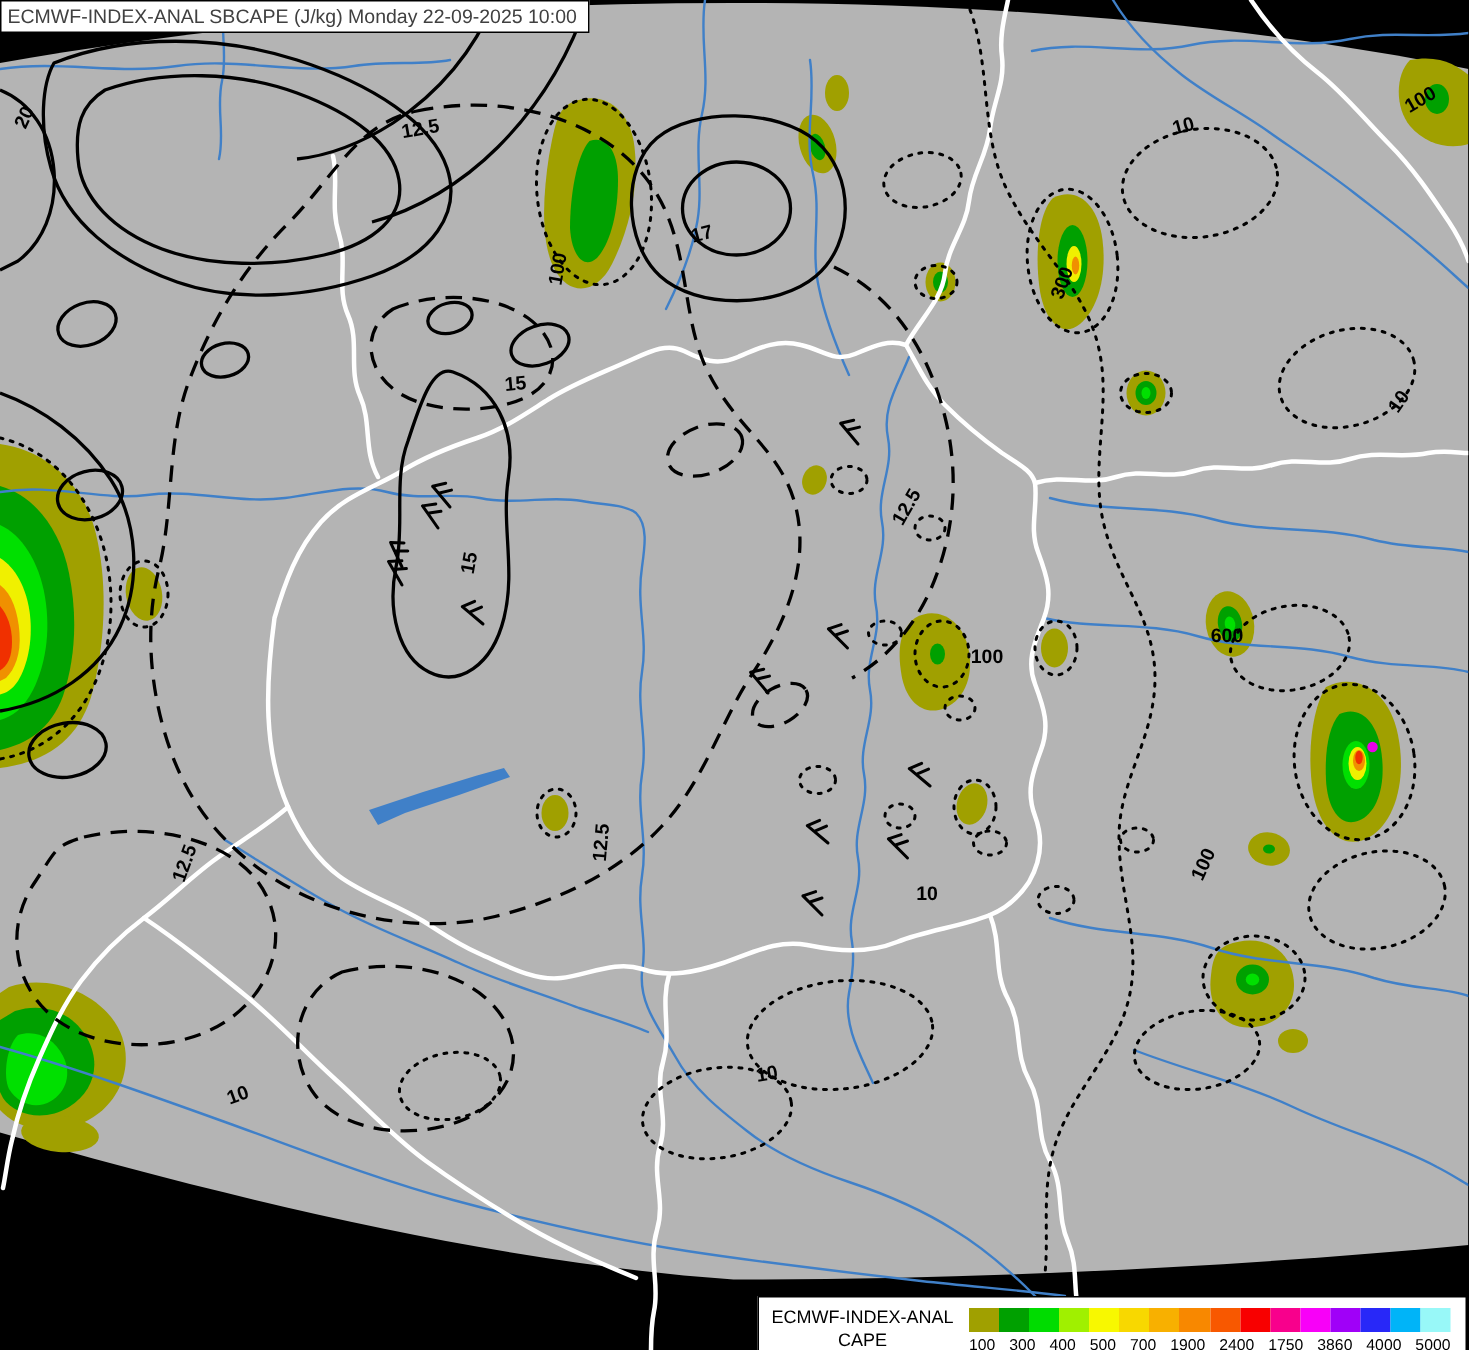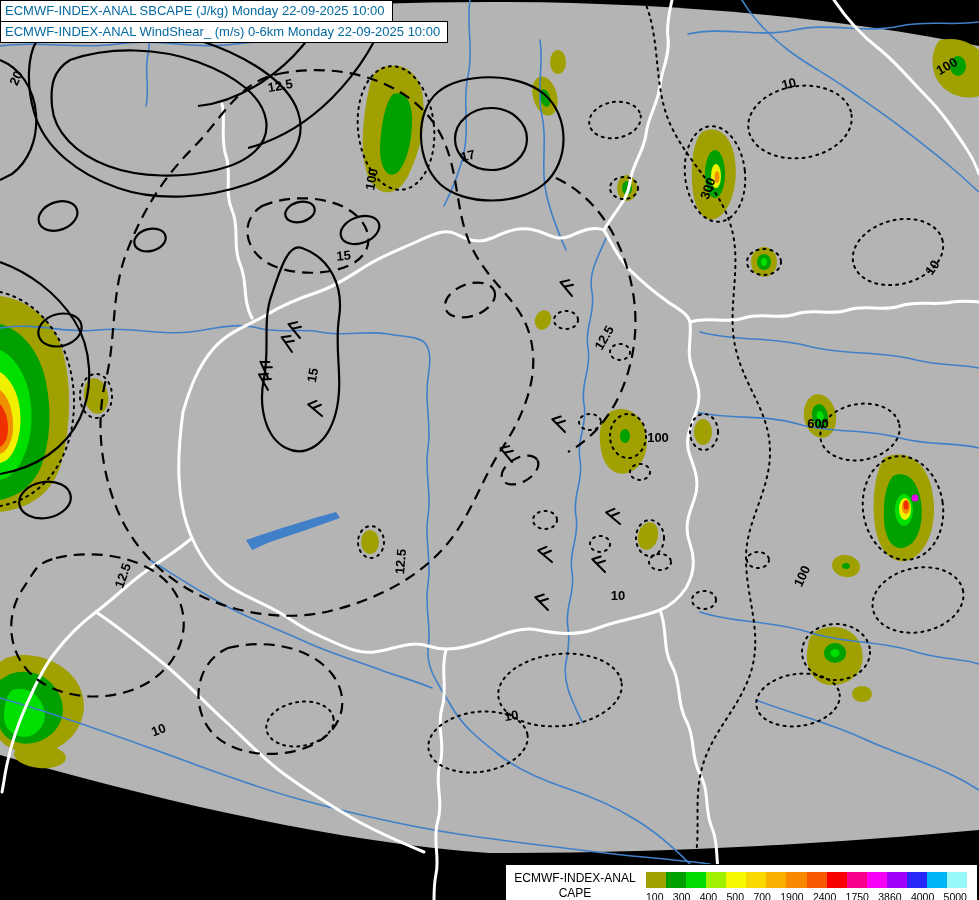--- a/index.html
+++ b/index.html
@@ -3,21 +3,21 @@
 <meta charset="utf-8">
 <style>
   *{margin:0;padding:0;box-sizing:border-box}
   html,body{background:#000}
   body{font-family:"Liberation Sans",sans-serif}
   .stage{position:relative;width:979px;height:900px;overflow:hidden;background:#000}
   .stage > svg{position:absolute;left:0;top:0}
 
   
   .titles{position:absolute;left:0;top:0;z-index:6}
-  .title-box{display:table;background:#fff;border:1px solid #000;color:#0369a1;
+  .title-box{display:table;background:#fff;border:1px solid #000;color:#404040;
              font-size:13px;line-height:15px;padding:2px 7px 3px 4px;white-space:nowrap;margin-top:-1px}
   .title-box:first-child{margin-top:0}
 
   
   .legend{position:absolute;left:505px;top:864px;width:473px;height:58px;background:#fff;
           border:1px solid #000;display:flex;z-index:6;color:#000}
   .legend-text{width:138px;display:flex;flex-direction:column;align-items:center;justify-content:center;
                font-size:12px;line-height:15px}
   .legend-bar{flex:1;padding:7px 10px 0 2px}
   .legend-swatches{display:flex;height:16px;width:100%}
@@ -244,21 +244,20 @@
         <text class="clabel" transform="translate(658,442) rotate(0)">100</text>
         <text class="clabel" transform="translate(806,578) rotate(-65)">100</text>
         <text class="clabel" transform="translate(949,70) rotate(-30)">100</text>
         <text class="clabel" transform="translate(712,190) rotate(-70)">300</text>
         <text class="clabel" transform="translate(818,428) rotate(0)">600</text>
       </g>
   </svg>
 
   <div class="titles">
     <div class="title-box">ECMWF-INDEX-ANAL SBCAPE (J/kg) Monday 22-09-2025 10:00</div>
-    <div class="title-box">ECMWF-INDEX-ANAL WindShear_ (m/s) 0-6km Monday 22-09-2025 10:00</div>
   </div>
 
   <div class="legend">
     <div class="legend-text">
       <div>ECMWF-INDEX-ANAL</div>
       <div>CAPE</div>
       <div>J/kg</div>
     </div>
     <div class="legend-bar">
       <div class="legend-swatches" id="legend-swatches">

